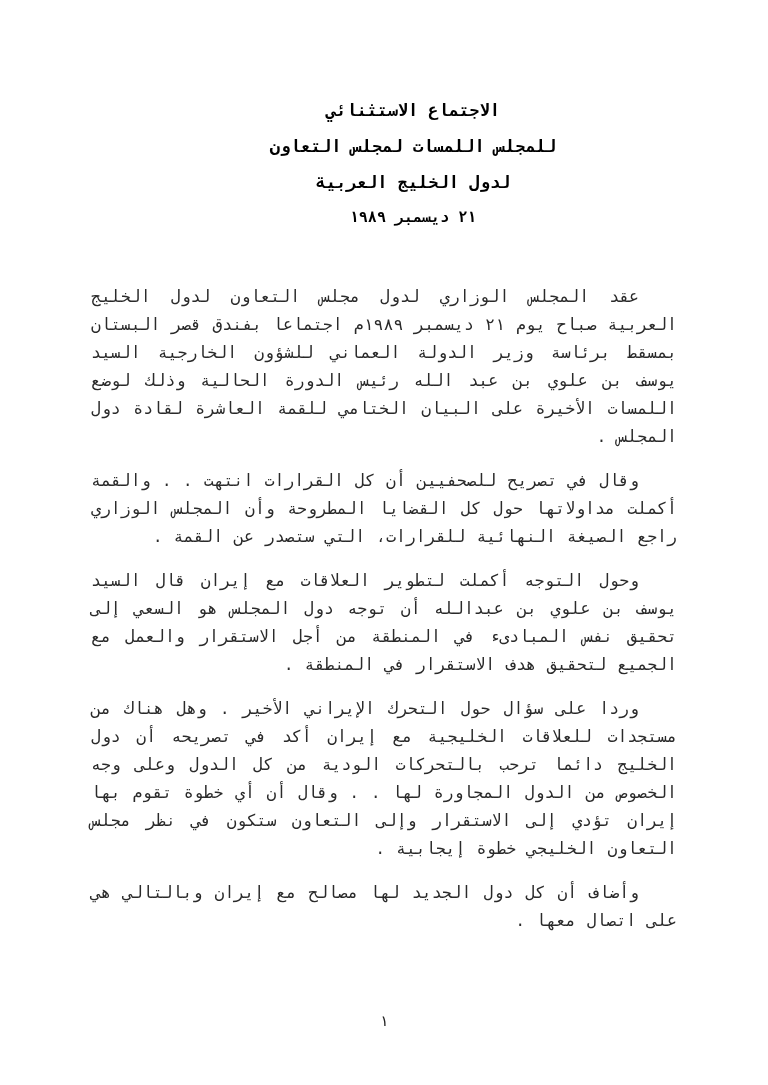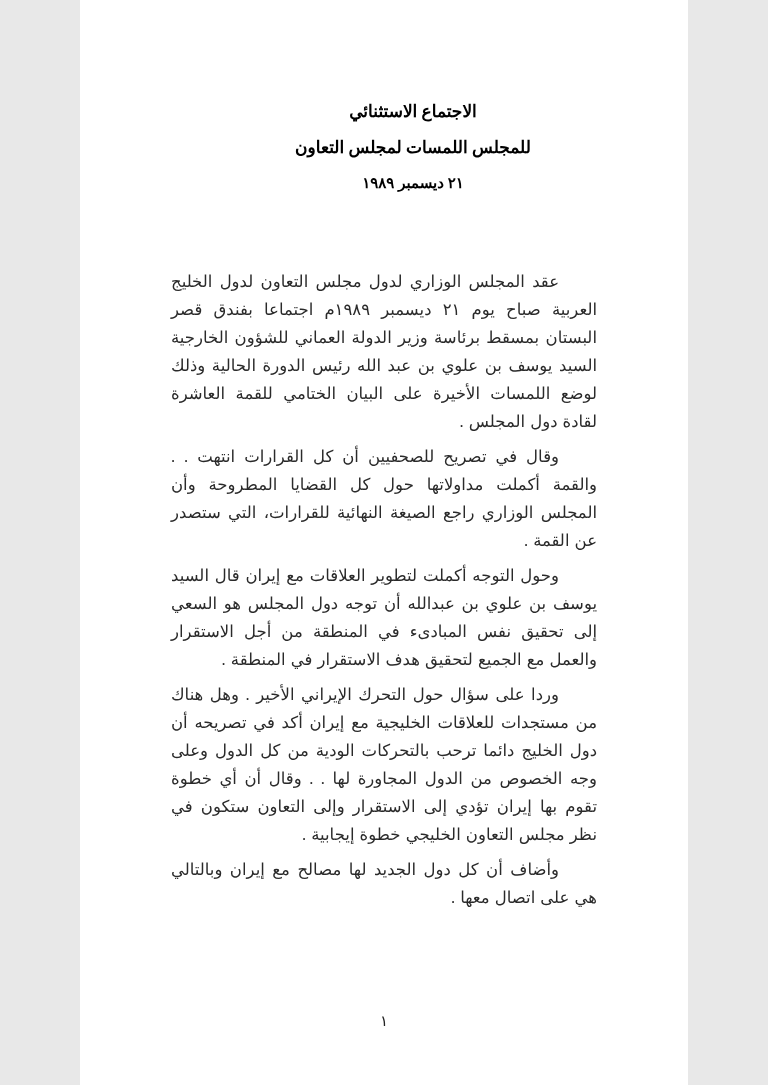--- a/index.html
+++ b/index.html
@@ -2,26 +2,26 @@
 <html lang="ar"><head>
 <meta charset="utf-8">
 <style>
   html, body {
     margin: 0;
     padding: 0;
     background: #e8e8e8;
   }
   .page {
     position: relative;
-    width: 608px;
+    width: 768px;
     height: 1085px;
     margin: 0 auto;
     background: #ffffff;
     color: #1c1c1c;
-    font-family: Liberation Serif, serif;
+    font-family: Liberation Mono, monospace;
     overflow: hidden;
   }
   .doc-header {
     position: absolute;
     top: 94px;
     left: 58px;   
     right: 0;
     text-align: center;
     direction: rtl;
     font-weight: bold;
@@ -41,21 +41,21 @@
     position: absolute;
     top: 268px;
     right: 91px;
     left: 91px;
     direction: rtl;
     text-align: justify;
     font-size: 16.5px;
     color: #2a2a2a;
   }
   .doc-body p {
-    margin: 0 0 7px 0;
+    margin: 16px 0 7px 0;
     line-height: 28px;
     text-indent: 38px; 
     word-spacing: 1px;
   }
   .page-number {
     position: absolute;
     top: 1012px;
     left: 0;
     right: 0;
     text-align: center;
@@ -65,20 +65,21 @@
   }
 </style>
 </head>
 <body>
 
 <div class="page">
 
   <div class="doc-header">
     <div class="h-line">الاجتماع الاستثنائي</div>
     <div class="h-line">للمجلس اللمسات لمجلس التعاون</div>
+    <div class="h-line">لدول الخليج العربية</div>
     <div class="h-date">٢١ ديسمبر ١٩٨٩</div>
   </div>
 
   <div class="doc-body">
     <p>عقد المجلس الوزاري لدول مجلس التعاون لدول الخليج العربية صباح يوم ٢١ ديسمبر ١٩٨٩م اجتماعا بفندق قصر البستان بمسقط برئاسة وزير الدولة العماني للشؤون الخارجية السيد يوسف بن علوي بن عبد الله رئيس الدورة الحالية وذلك لوضع اللمسات الأخيرة على البيان الختامي للقمة العاشرة لقادة دول المجلس .</p>
     <p>وقال في تصريح للصحفيين أن كل القرارات انتهت . . والقمة أكملت مداولاتها حول كل القضايا المطروحة وأن المجلس الوزاري راجع الصيغة النهائية للقرارات، التي ستصدر عن القمة .</p>
     <p>وحول التوجه أكملت لتطوير العلاقات مع إيران قال السيد يوسف بن علوي بن عبدالله أن توجه دول المجلس هو السعي إلى تحقيق نفس المبادىء في المنطقة من أجل الاستقرار والعمل مع الجميع لتحقيق هدف الاستقرار في المنطقة .</p>
     <p>وردا على سؤال حول التحرك الإيراني الأخير . وهل هناك من مستجدات للعلاقات الخليجية مع إيران أكد في تصريحه أن دول الخليج دائما ترحب بالتحركات الودية من كل الدول وعلى وجه الخصوص من الدول المجاورة لها . . وقال أن أي خطوة تقوم بها إيران تؤدي إلى الاستقرار وإلى التعاون ستكون في نظر مجلس التعاون الخليجي خطوة إيجابية .</p>
     <p>وأضاف أن كل دول الجديد لها مصالح مع إيران وبالتالي هي على اتصال معها .</p>
   </div>

